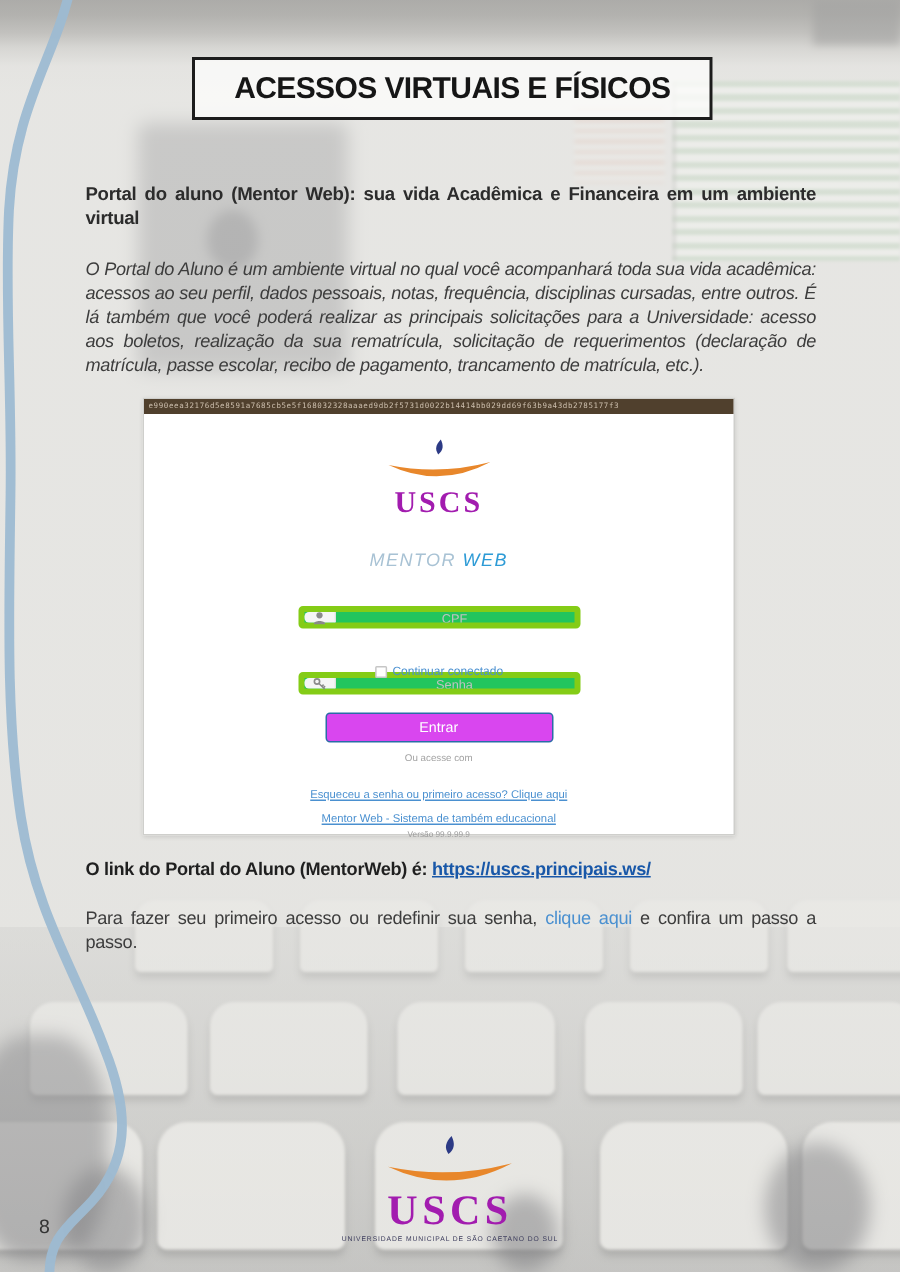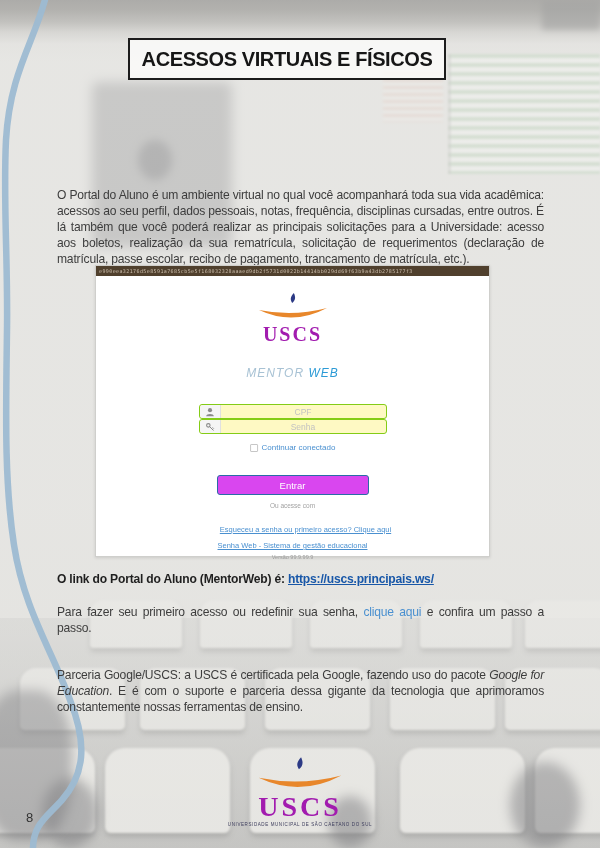--- a/index.html
+++ b/index.html
@@ -31,64 +31,64 @@
     box-shadow:0 4px 5px rgba(105,105,103,.5); }
   .c-r1 { top:600px; width:92px;  height:48px; border-radius:14px 14px 4px 4px; opacity:.8; }
   .c-r2 { top:668px; width:105px; height:62px; border-radius:16px 16px 5px 5px; opacity:.88; }
   .c-r3 { top:748px; width:125px; height:85px; border-radius:20px 20px 6px 6px; }
   .sil { position:absolute; border-radius:50%; background:rgba(60,60,66,.5); filter:blur(6px); }
   .wash { position:absolute; inset:0; z-index:1;
     background:linear-gradient(180deg, rgba(236,236,234,.62) 40px, rgba(236,236,234,.58) 60%, rgba(236,236,234,.34) 100%); }
   .wave-svg { position:absolute; inset:0; z-index:2; pointer-events:none; }
   
   .content { position:absolute; inset:0; z-index:3; color:#3c3c3c; }
-  .title-box { position:absolute; left:128px; top:38px; width:318px; height:42px;
+  .title-box { position:absolute; left:128px; top:38px; width:347px; height:42px;
     border:2px solid #1c1c1c; background:rgba(252,252,251,.78);
     display:flex; align-items:center; justify-content:center; }
   .title-box h1 { font-size:20px; font-weight:700; color:#161616; letter-spacing:-.4px; }
   .doc-heading { position:absolute; left:57px; top:121px; width:487px;
     font-size:12.4px; font-weight:700; color:#2c2c2c; line-height:16px; text-align:justify; letter-spacing:-.2px; }
   .doc-p { position:absolute; left:57px; width:487px;
     font-size:12.1px; color:#3d3d3d; line-height:16px; text-align:justify; letter-spacing:-.2px; }
-  .p1 { top:187px; }
+  .p1 { top:171px;font-style:italic; }
   .p2 { top:604px; }
   .p3 { top:667px; }
   .inline-link { color:#4a90d0; text-decoration:none; }
   .link-line { position:absolute; left:57px; top:572px; width:487px; font-size:12.1px; letter-spacing:-.2px; }
   .link-line strong { color:#1f1f1f; }
   .link-line a { color:#1857a8; font-weight:700; text-decoration:underline; }
   
   .shot { position:absolute; left:95px; top:265px; width:395px; height:292px;
     background:#fff; border:1px solid #cfcfcc; box-shadow:0 1px 3px rgba(0,0,0,.12); }
   .addr { height:10px; background:#50402d; overflow:hidden; white-space:nowrap;
     font-family:"DejaVu Sans Mono", monospace; font-size:5px; line-height:10px;
     color:#cdbfae; letter-spacing:.4px; padding:0 3px; }
   .ss-body { position:relative; height:281px; }
   .ss-abs { position:absolute; left:50%; transform:translateX(-50%); }
   .ss-logo { top:16px; text-align:center; }
   .uscs-word { font-family:"Liberation Serif", serif; font-weight:700; color:#a21caf; }
   .ss-logo .uscs-word { font-size:20px; letter-spacing:2px; line-height:20px; }
   .brand { top:90px; font-size:12px; font-style:italic; font-weight:400; letter-spacing:1px; white-space:nowrap; }
   .brand .m { color:#a8c2d4; } .brand .w { color:#2d9bd6; }
   .field { top:128px; width:188px; height:15px; display:flex;
-    border:1px solid #84cc16; border-radius:3px; background:#fef9c3; }
-  .field.f2 { top:143px;justify-content:space-between; }
+    border:4px solid #84cc16; border-radius:3px; background:#22c55e; }
+  .field.f2 { top:172px;justify-content:space-between; }
   .field .ico { width:21px; background:#f5f5f5; border-right:1px solid #e0e0e0;
     display:flex; align-items:center; justify-content:center; border-radius:3px 0 0 3px; }
   .field input { flex:1; border:none; outline:none; text-align:center; font-size:8.5px;
     color:#555; background:transparent; font-family:"Liberation Sans", sans-serif; }
   .field input::placeholder { color:#c2c2c2; }
   .chk-row { top:167px; display:flex; align-items:center; gap:4px; white-space:nowrap; }
   .chk-box { width:8px; height:8px; border:1px solid #c6c6c6; border-radius:1px; background:#fff; }
   .chk-label { font-size:8px; color:#4a90d0; }
   .login-btn { top:199px; width:152px; height:20px; background:#d946ef; border:1px solid #2a6ca6;
     border-radius:3px; color:#fff; font-size:9.5px; font-family:"Liberation Sans", sans-serif; cursor:pointer; }
   .or-text { top:226px; font-size:6.5px; color:#a2a2a2; white-space:nowrap; }
   .ss-link { display:block; white-space:nowrap; font-size:7.5px; color:#4a90d0; text-decoration:underline; }
-  .l1 { top:249px;margin-left:13px; } .l2 { top:265px; }
+  .l1 { top:249px; } .l2 { top:265px; }
   .ver { top:278px; font-size:5.5px; color:#9c9c9c; white-space:nowrap; }
   
   .footer-logo { position:absolute; left:0; right:0; top:756px; text-align:center; }
   .footer-logo .uscs-word { font-size:28px; letter-spacing:3px; line-height:26px; }
   .tagline { font-size:4.5px; letter-spacing:.6px; color:#3c3c5c; margin-top:2px; }
   .page-num { position:absolute; left:26px; top:810px; font-size:13px; color:#333; }
 </style>
 </head>
 <body>
 
@@ -127,20 +127,21 @@
     <path d="M 47,-8 C 36,40 10,70 6,140 C 3,200 8,260 7,330 C 6,410 4,480 14,545
              C 24,610 52,650 70,700 C 88,745 84,775 62,800 C 47,817 32,824 33,852" fill="none" stroke="#9dbbd2" stroke-width="6.5" stroke-linecap="round" opacity="0.95"></path>
   </svg>
 
   <div class="content">
 
     <div class="title-box">
       <h1>ACESSOS VIRTUAIS E FÍSICOS</h1>
     </div>
 
+    <p class="doc-heading">Portal do aluno (Mentor Web): sua vida Acadêmica e Financeira em um ambiente virtual</p>
     <p class="doc-p p1">O Portal do Aluno é um ambiente virtual no qual você acompanhará toda sua vida acadêmica: acessos ao seu perfil, dados pessoais, notas, frequência, disciplinas cursadas, entre outros. É lá também que você poderá realizar as principais solicitações para a Universidade: acesso aos boletos, realização da sua rematrícula, solicitação de requerimentos (declaração de matrícula, passe escolar, recibo de pagamento, trancamento de matrícula, etc.).</p>
 
     <div class="shot">
       <div class="addr">e990eea32176d5e8591a7685cb5e5f168032328aaaed9db2f5731d0022b14414bb029dd69f63b9a43db2785177f3</div>
       <div class="ss-body">
 
         <div class="ss-abs ss-logo">
           <svg width="76" height="28" viewBox="0 0 76 28">
             <path d="M38,1 C35.4,5 35,8 38,11 C41,8 40.6,4.6 38,1" fill="#2c3a85" transform="rotate(10 38 6)"></path>
             <path d="M4,18 Q38,34 72,16 Q38,25 4,18 Z" fill="#e8872b"></path>
@@ -173,34 +174,32 @@
         <div class="ss-abs chk-row">
           <span class="chk-box"></span>
           <span class="chk-label">Continuar conectado</span>
         </div>
 
         <button class="ss-abs login-btn">Entrar</button>
 
         <div class="ss-abs or-text">Ou acesse com</div>
 
         <a href="#" class="ss-abs ss-link l1">Esqueceu a senha ou primeiro acesso? Clique aqui</a>
-        <a href="#" class="ss-abs ss-link l2">Senha Web - Sistema de gestão educacional</a>
+        <a href="#" class="ss-abs ss-link l2">Mentor Web - Sistema de também educacional</a>
         <div class="ss-abs ver">Versão 99.9.99.9</div>
       </div>
     </div>
 
     <p class="link-line"><strong>O link do Portal do Aluno (MentorWeb) é:</strong>
       <a href="#">https://uscs.principais.ws/</a></p>
 
     <p class="doc-p p2"><span>Para fazer seu primeiro acesso ou redefinir sua senha,</span>
       <a href="#" class="inline-link">clique aqui</a>
       <span>e confira um passo a passo.</span></p>
 
-    <p class="doc-p p3"><span>Parceria Google/USCS: a USCS é certificada pela Google, fazendo uso do pacote</span>
-      <i>Google for Education</i><span>. E é com o suporte e parceria dessa gigante da tecnologia que aprimoramos constantemente nossas ferramentas de ensino.</span></p>
 
     <div class="footer-logo">
       <svg width="96" height="34" viewBox="0 0 76 28">
         <path d="M38,1 C35.4,5 35,8 38,11 C41,8 40.6,4.6 38,1" fill="#2c3a85" transform="rotate(10 38 6)"></path>
         <path d="M4,18 Q38,34 72,16 Q38,25 4,18 Z" fill="#e8872b"></path>
       </svg>
       <div class="uscs-word">USCS</div>
       <div class="tagline">UNIVERSIDADE MUNICIPAL DE SÃO CAETANO DO SUL</div>
     </div>
 

